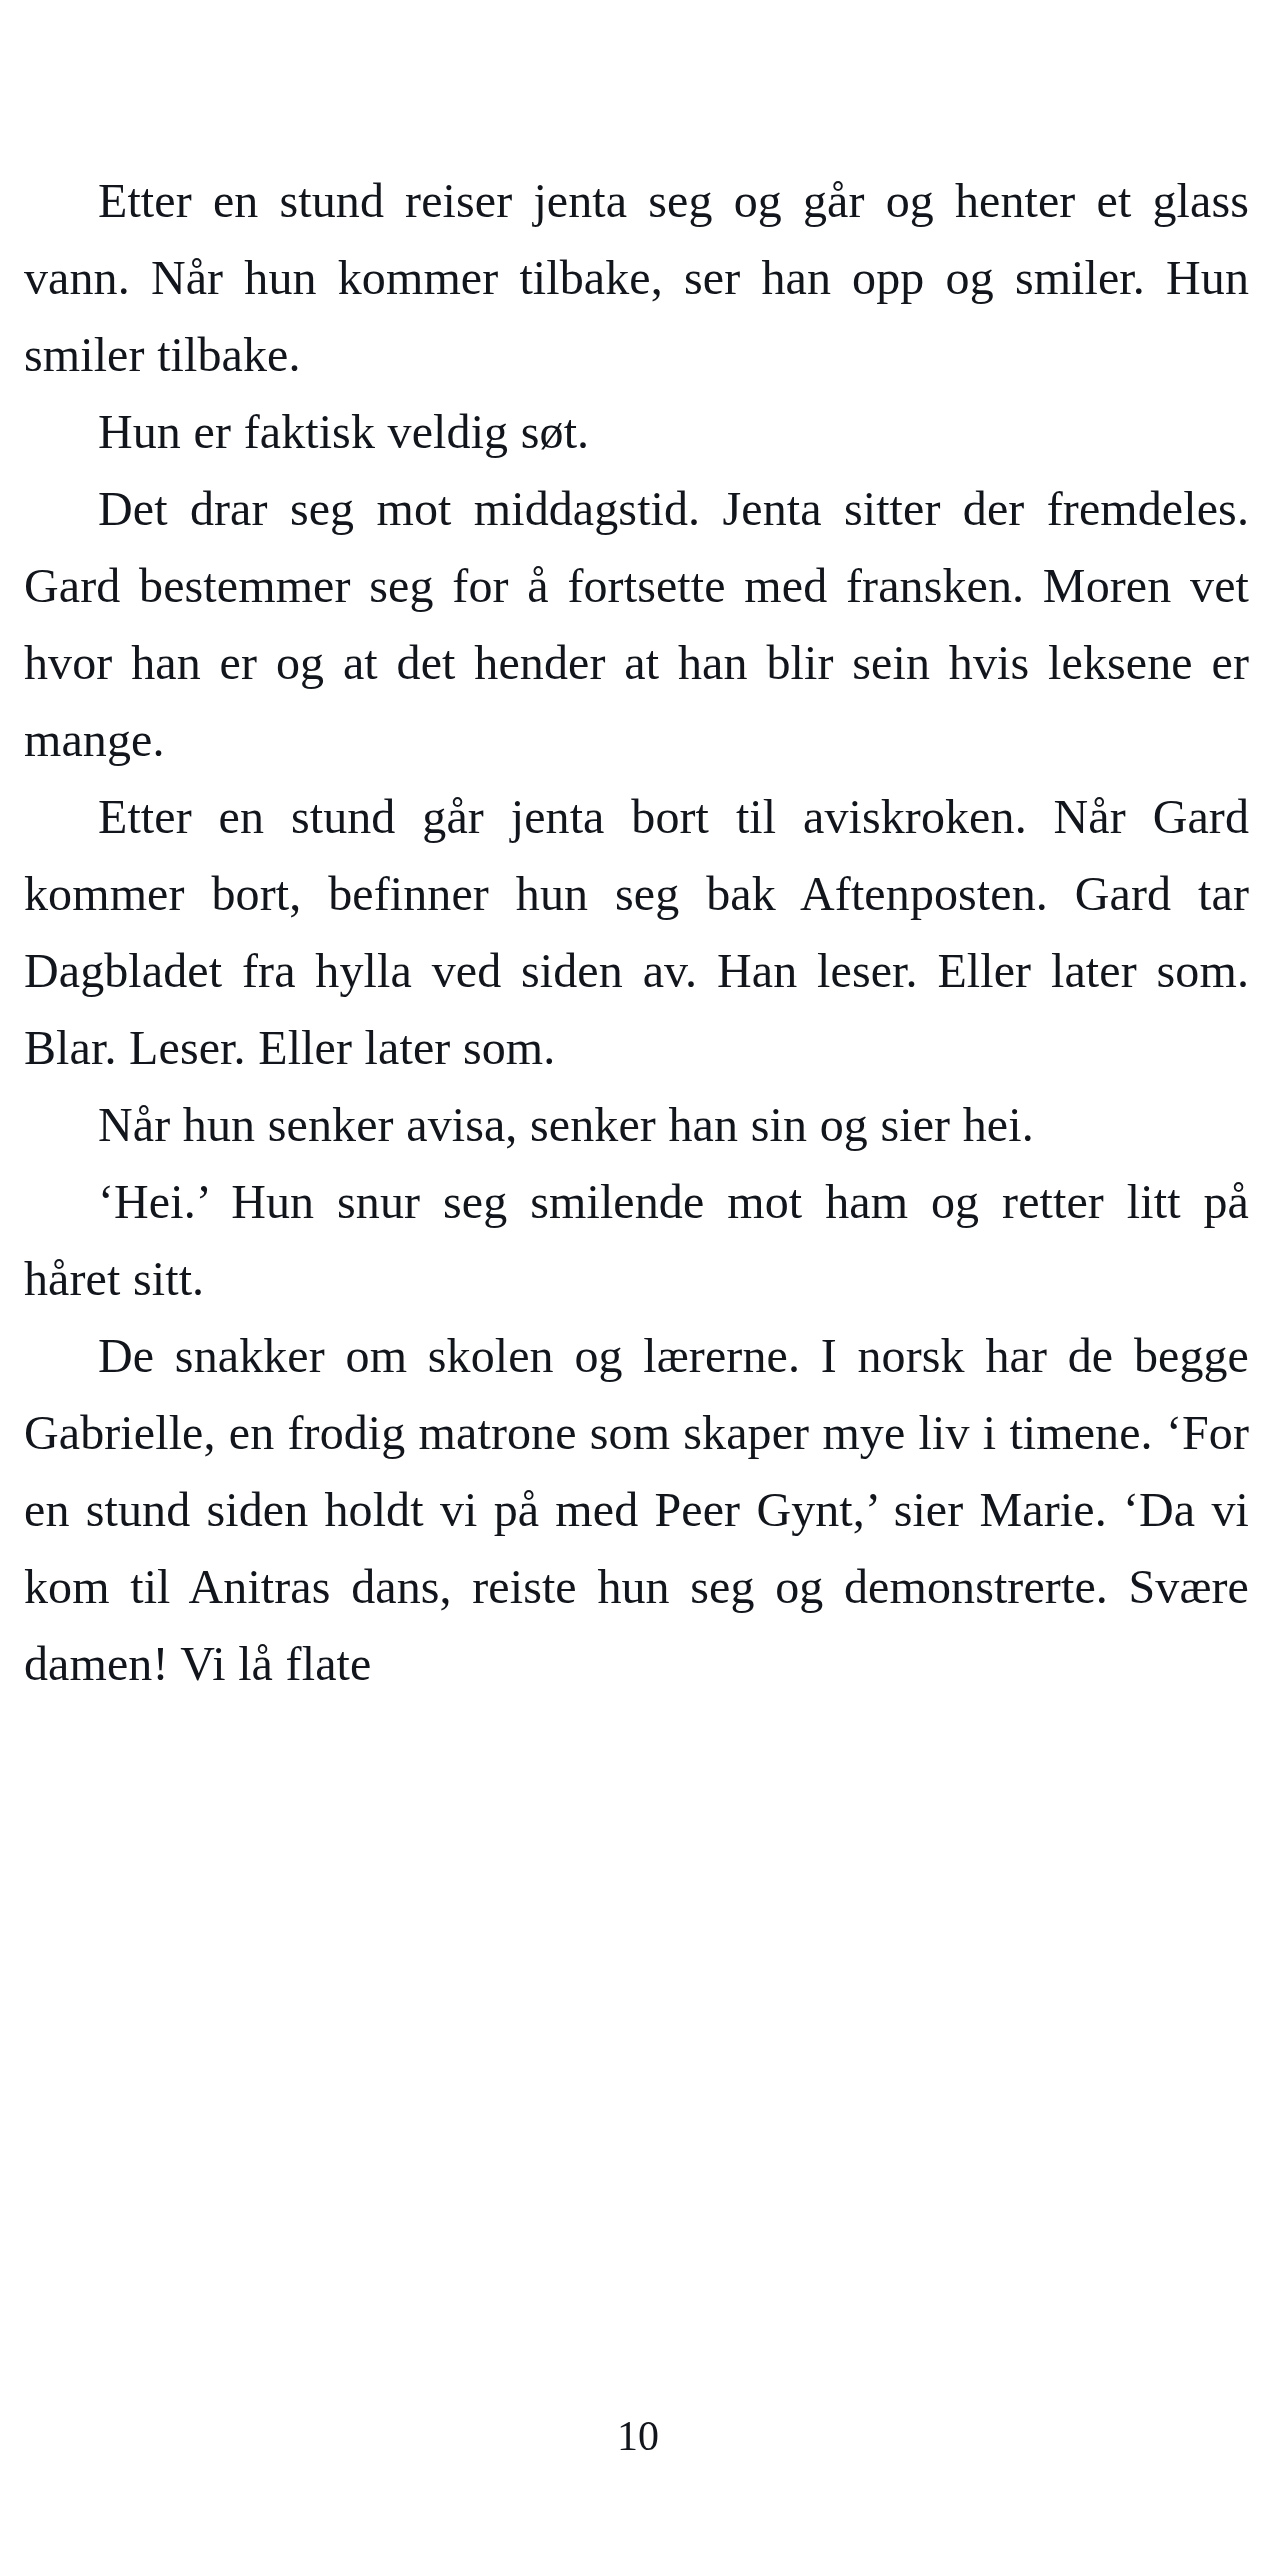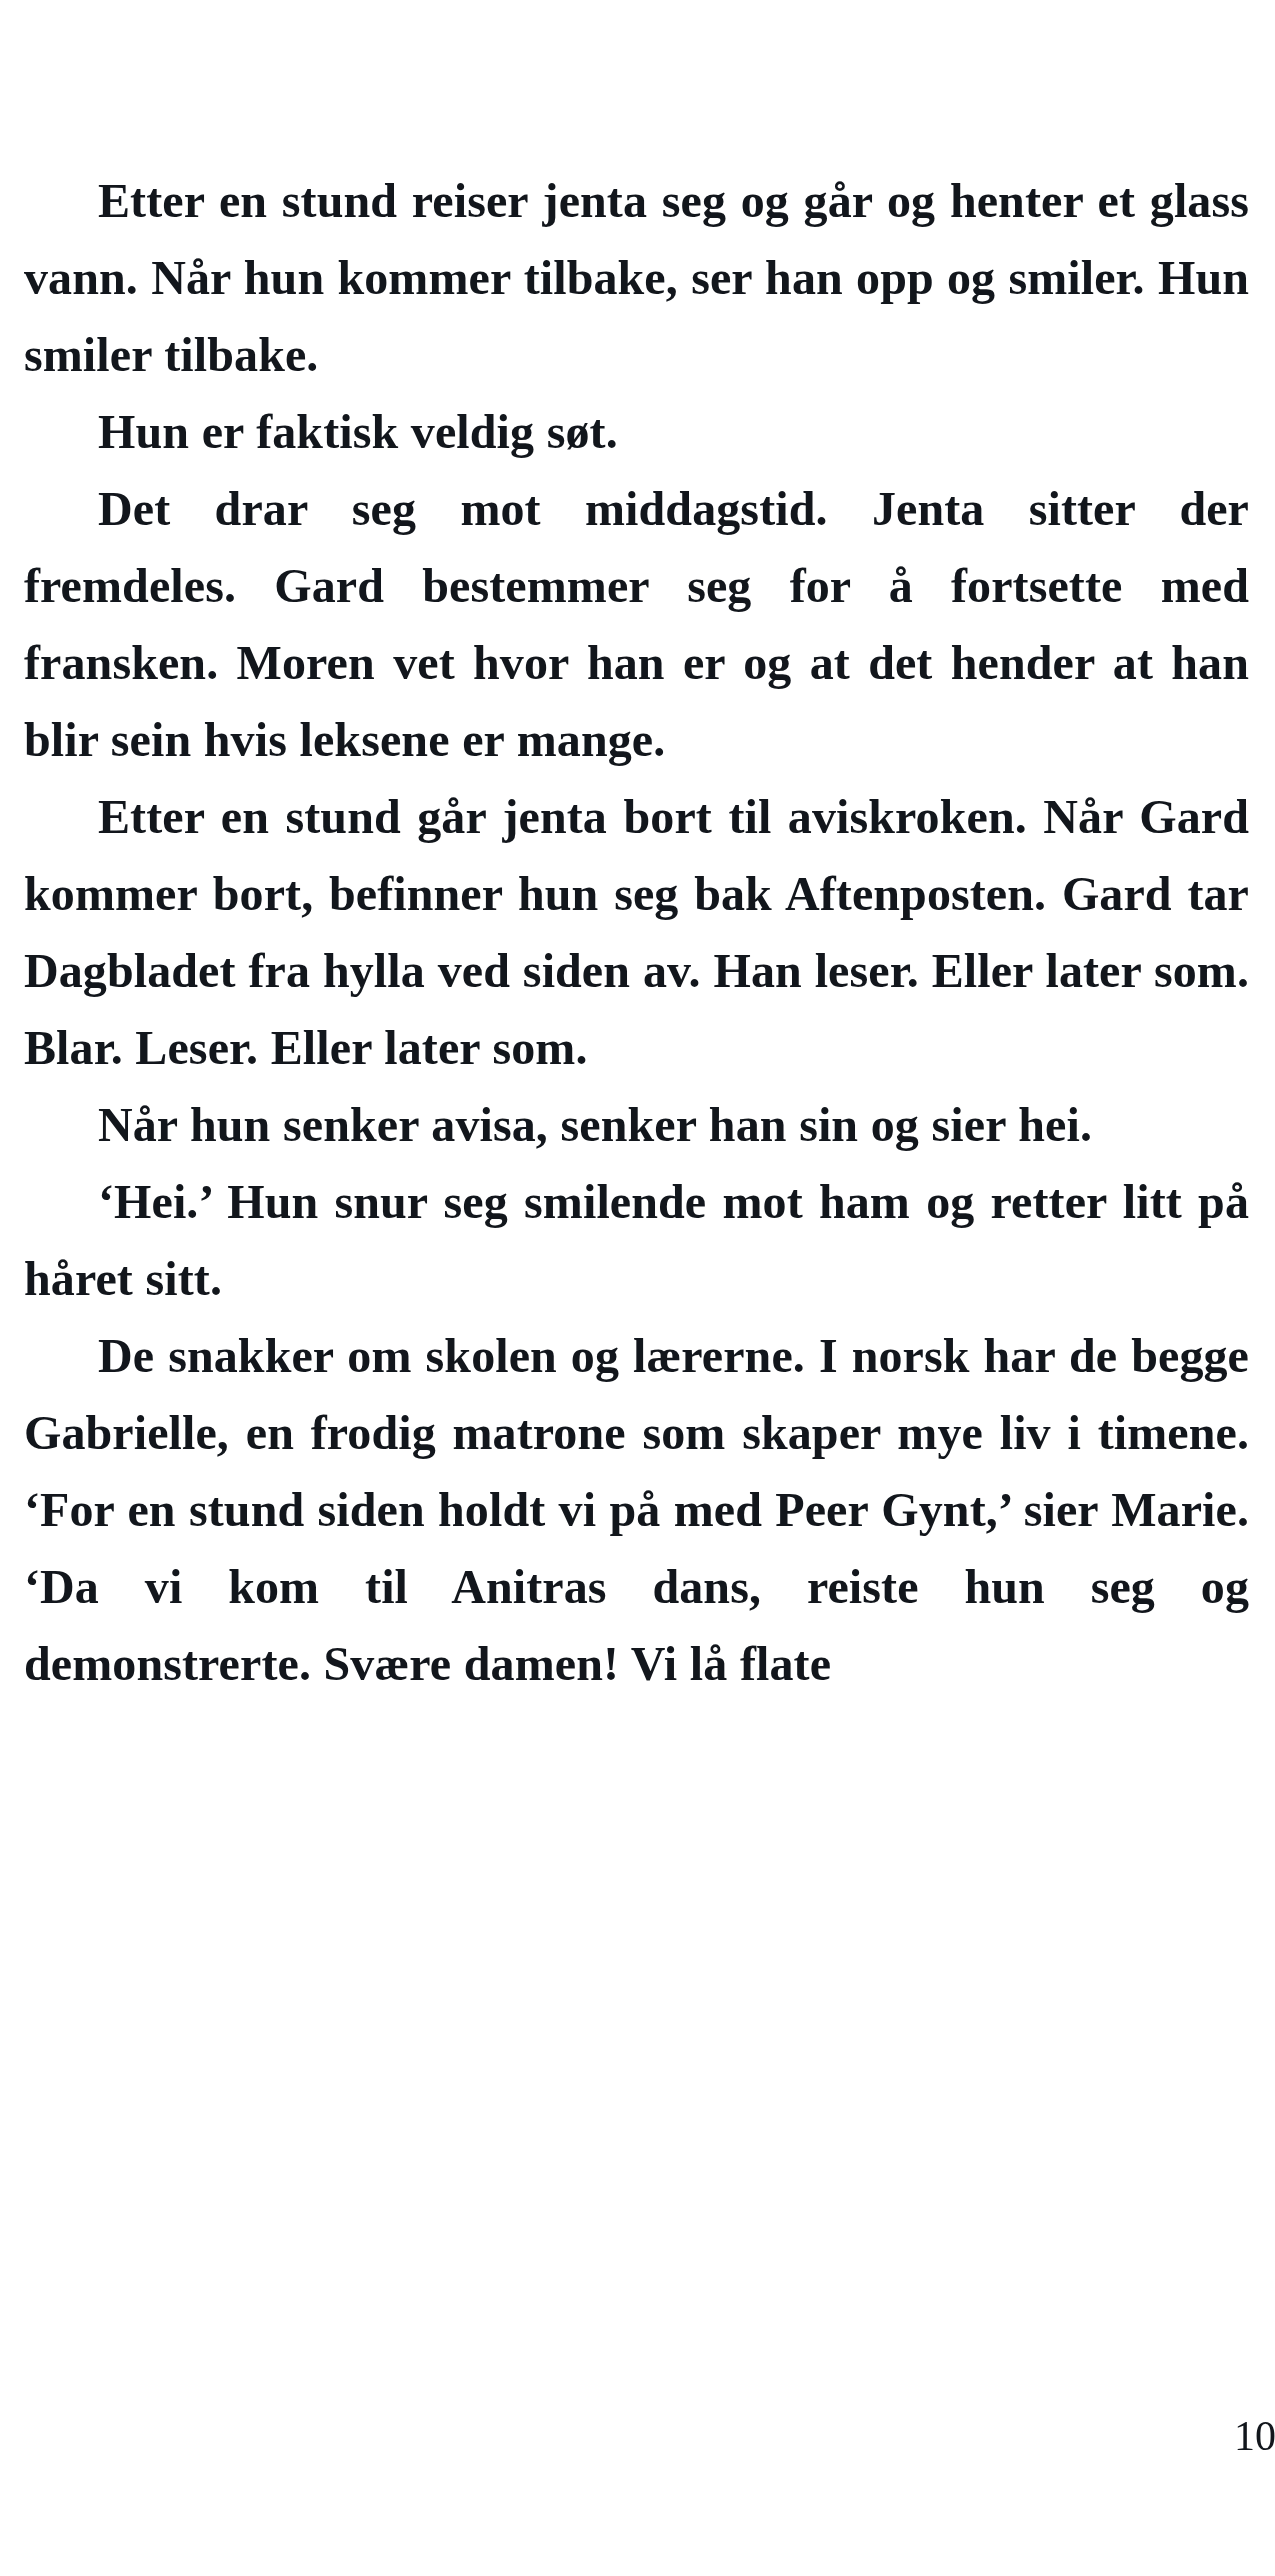--- a/index.html
+++ b/index.html
@@ -30,28 +30,27 @@
   }
   p.para {
     margin: 0;
     text-indent: 74px;
     text-align: justify;
     font-size: 48px;
     line-height: 77px;
     letter-spacing: 0.1px;
     word-spacing: 0.5px;
     color: #12161c;
-    font-weight: bold;
   }
   .folio {
     position: absolute;
     left: 0;
     right: 0;
     top: 2412px;
-    text-align: right;
+    text-align: center;
     font-size: 42px;
     line-height: 48px;
     color: #12161c;
     font-family: "Liberation Serif", serif;
   }
 </style>
 </head>
 <body>
 
 <div class="page">

